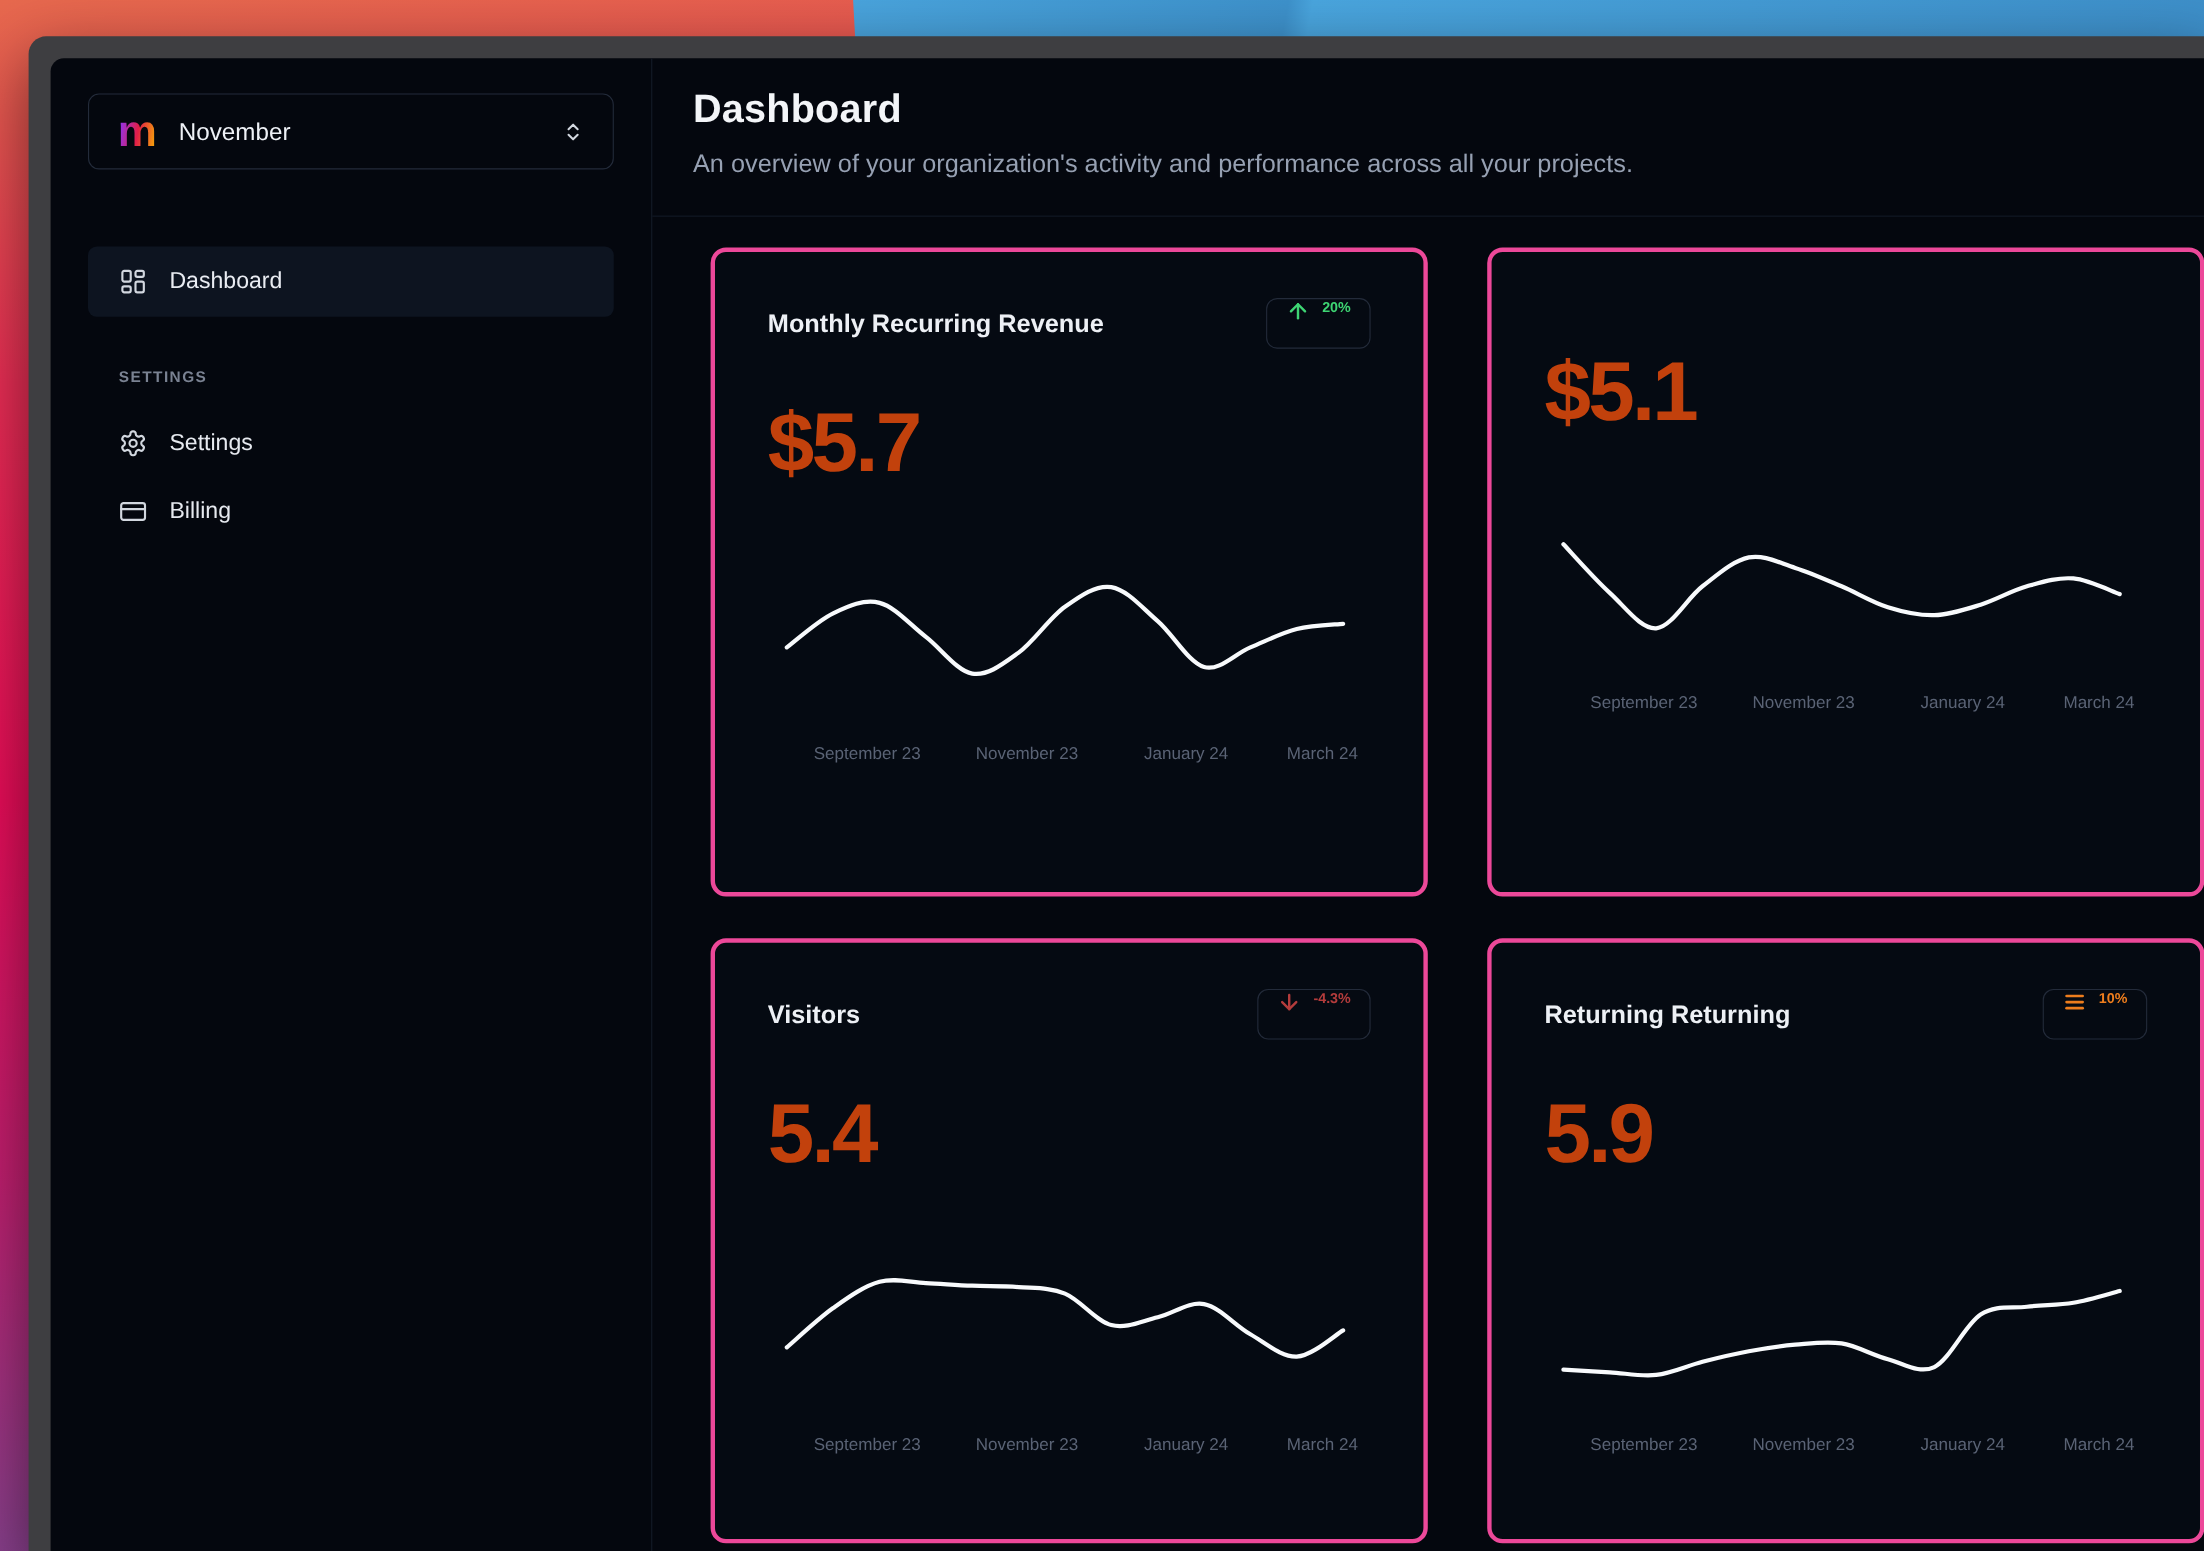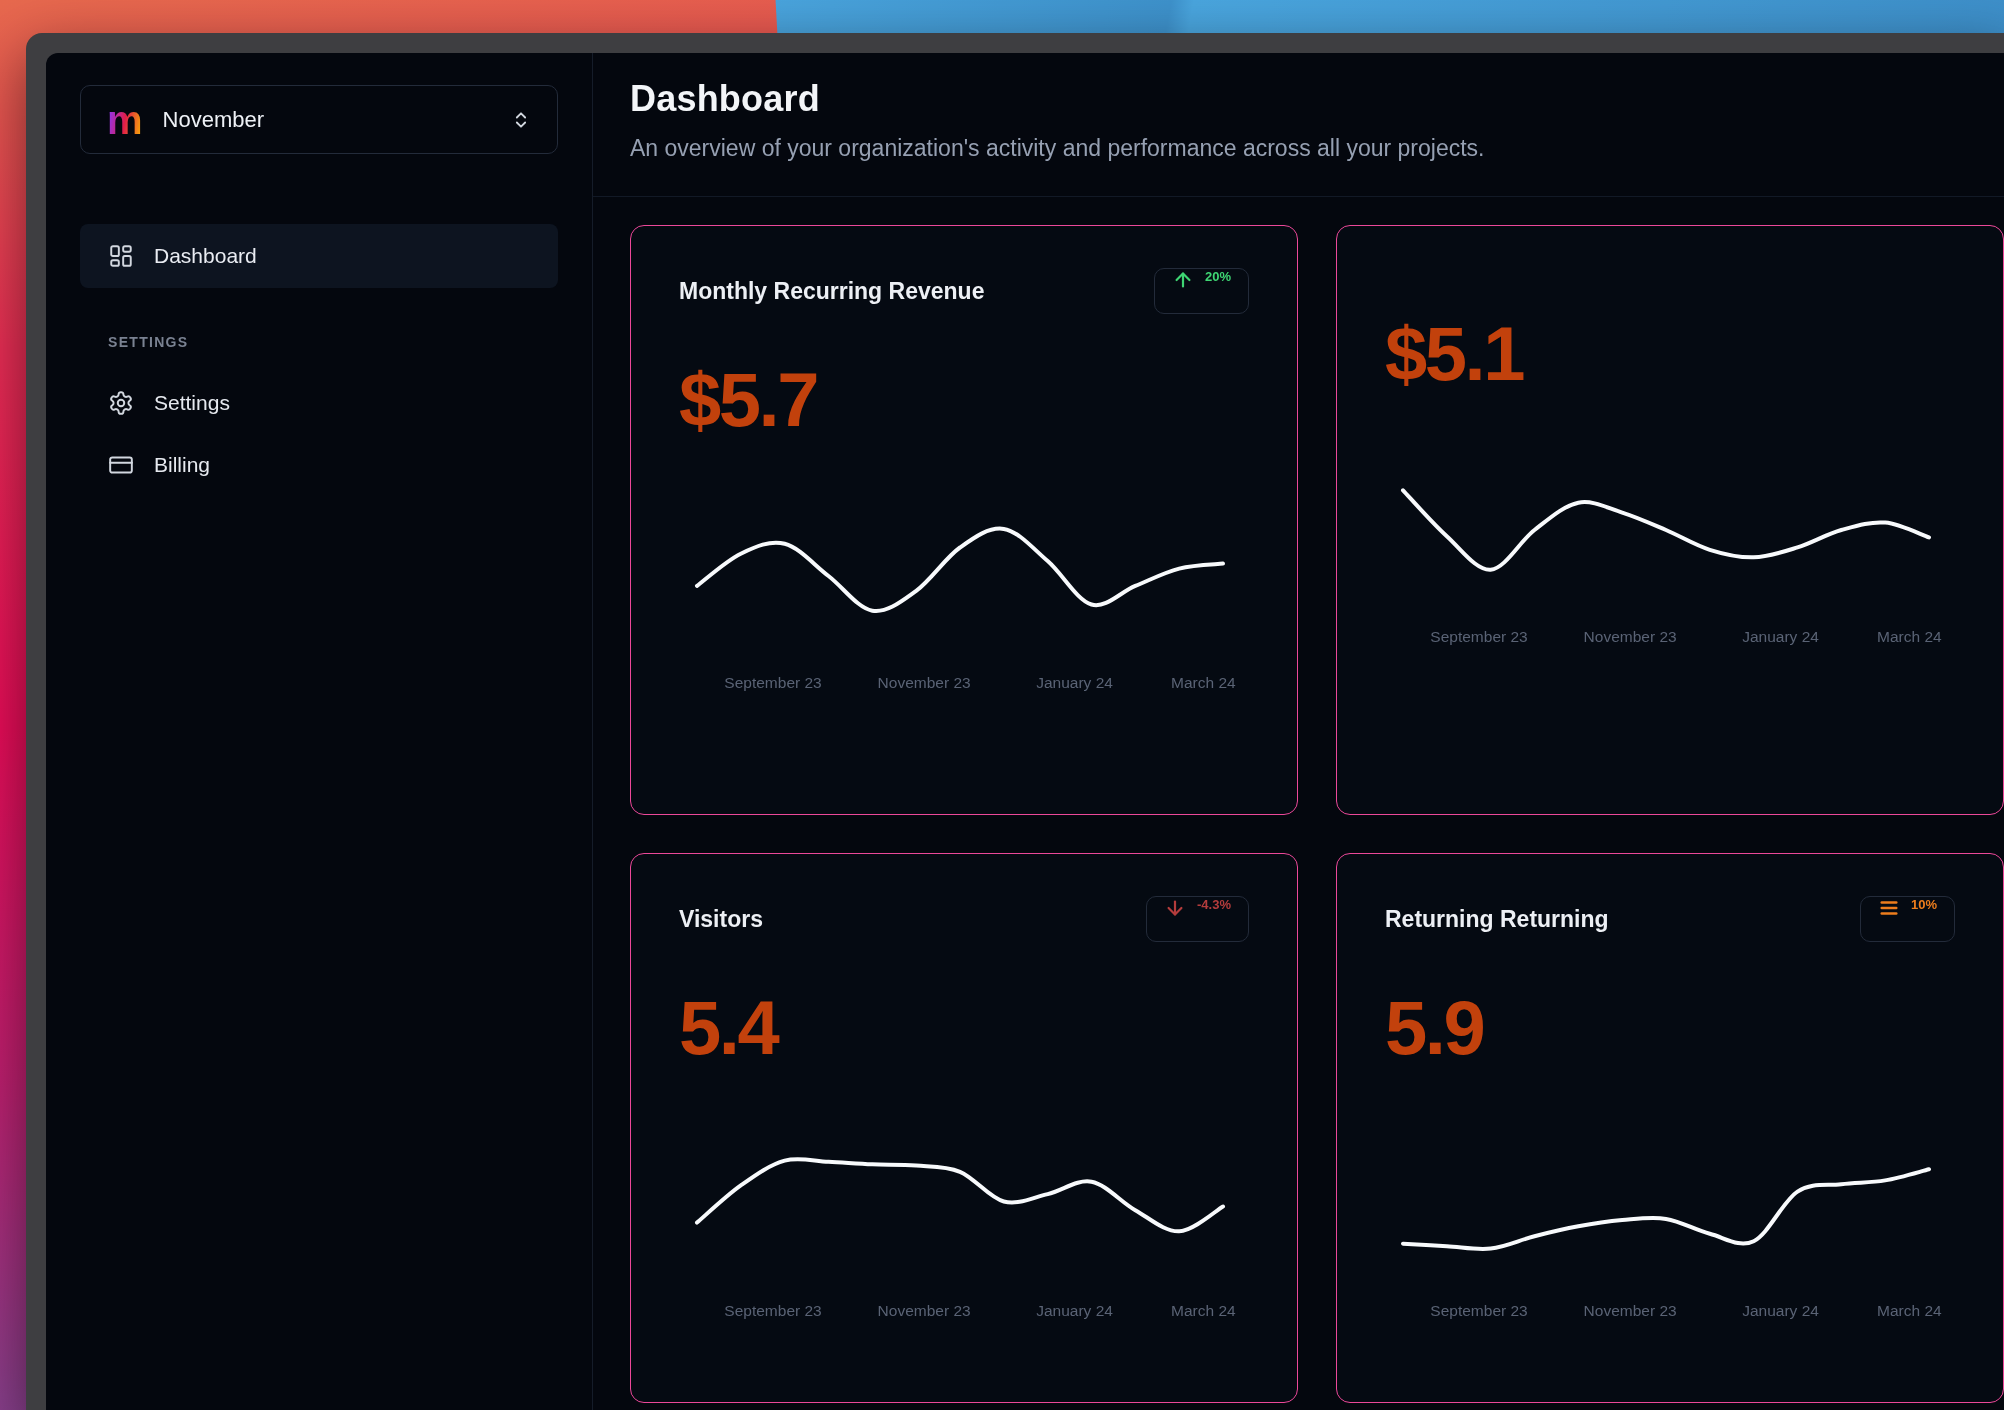--- a/index.html
+++ b/index.html
@@ -39,22 +39,22 @@
   .sub-nav .nav-item{height:62px;color:#e6e9ef;}
   .icon{display:flex;color:#d2d7df;}
   .icon svg{width:26px;height:26px;}
   
   .main{flex:1;min-width:0;display:flex;flex-direction:column;}
   .page-header{padding:25px 40px 34px 37px;border-bottom:1px solid #121926;}
   .page-title{font-size:36px;font-weight:700;color:#f3f5f8;letter-spacing:.2px;}
   .page-subtitle{font-size:23px;color:#96a0b2;margin-top:15px;}
   .content{padding:28px 10px 0 37px;display:grid;grid-template-columns:1fr 1fr;
     grid-template-rows:590px 550px;gap:38px;}
-  .card{background:#050a12;border:1px solid #ec4899;border-radius:14px;
-    padding:42px 48px;box-sizing:border-box;display:flex;flex-direction:column;}
+  .card{background:#050a12;border:4px solid #ec4899;border-radius:14px;
+    padding:42px 48px;box-sizing:border-box;display:flex;flex-direction:column;margin-left:16px;}
   .card-head{display:flex;align-items:center;justify-content:space-between;}
   .card-title{font-size:23px;font-weight:700;color:#edf0f5;}
   .badge{border:1px solid #232b3a;border-radius:10px;height:44px;padding:0 17px;
     display:flex;align-items:flex-start;gap:11px;font-size:13px;font-weight:700;}
   .badge .trend-icon{display:flex;}
   .badge .trend-icon svg{width:22px;height:22px;}
   .card-value{font-size:76px;font-weight:800;color:#c2410c;letter-spacing:-2.5px;margin-top:44px;line-height:1.1;}
   .spark{display:block;width:100%;height:140px;margin-top:64px;overflow:visible;}
   .spark path{fill:none;stroke:#f8fafc;stroke-width:4;stroke-linecap:round;stroke-linejoin:round;}
   .xlabels{position:relative;height:22px;margin-top:12px;font-size:15.5px;color:#5a6375;}

